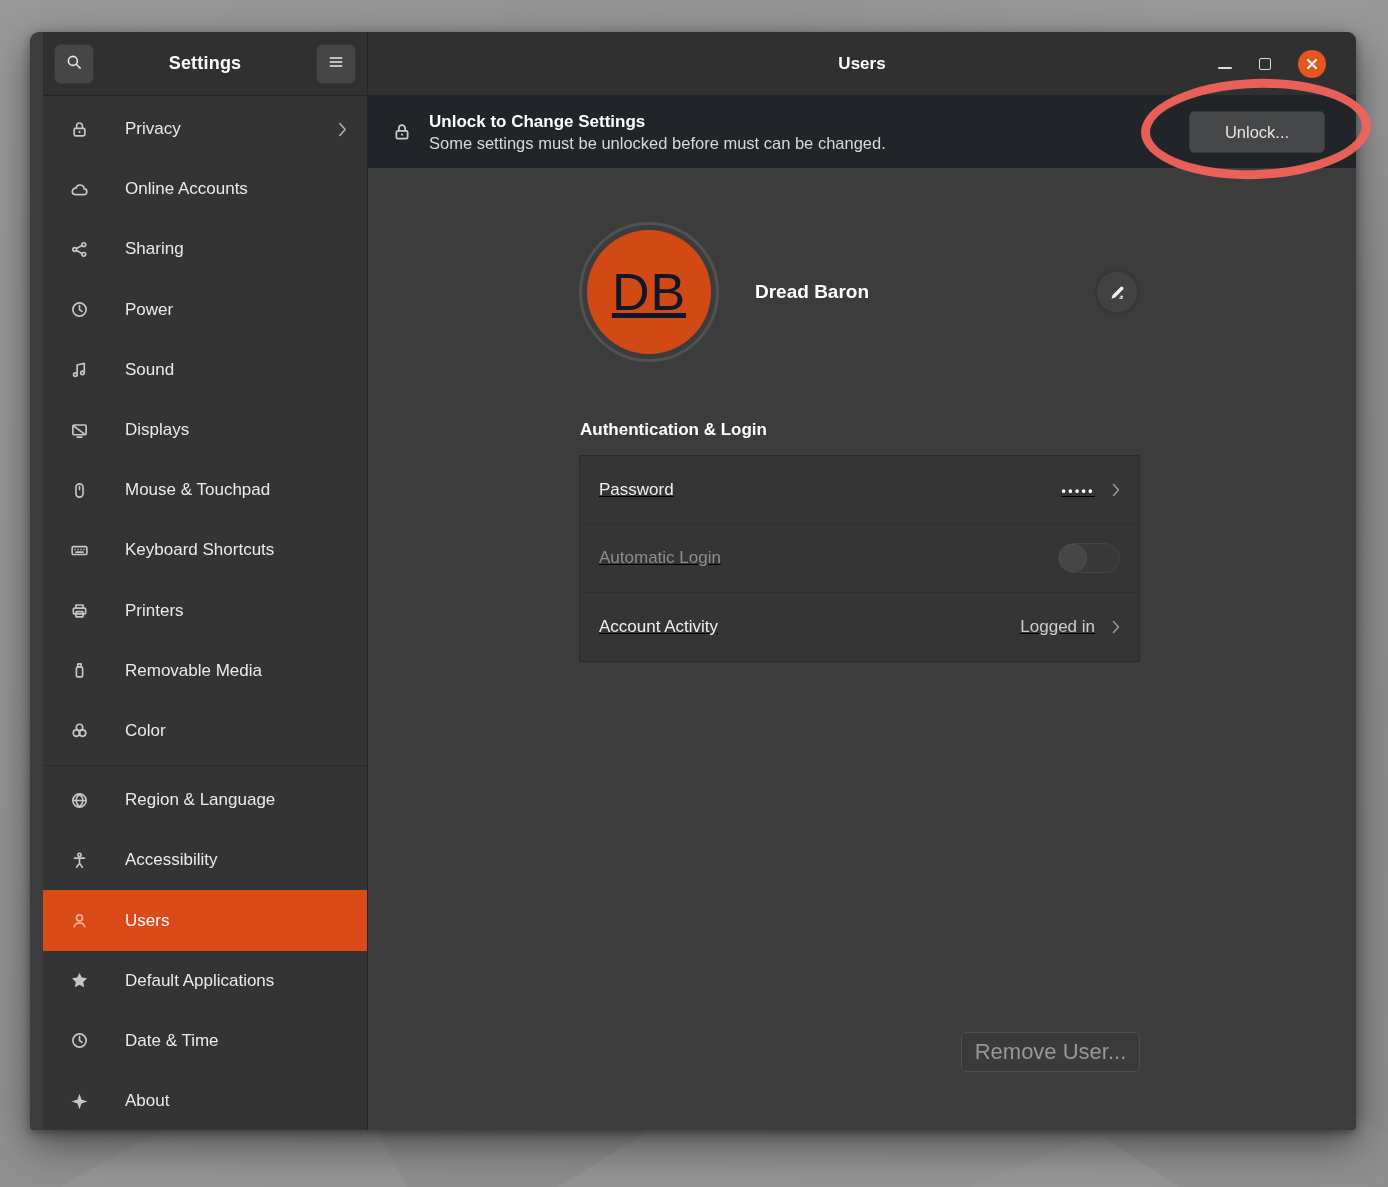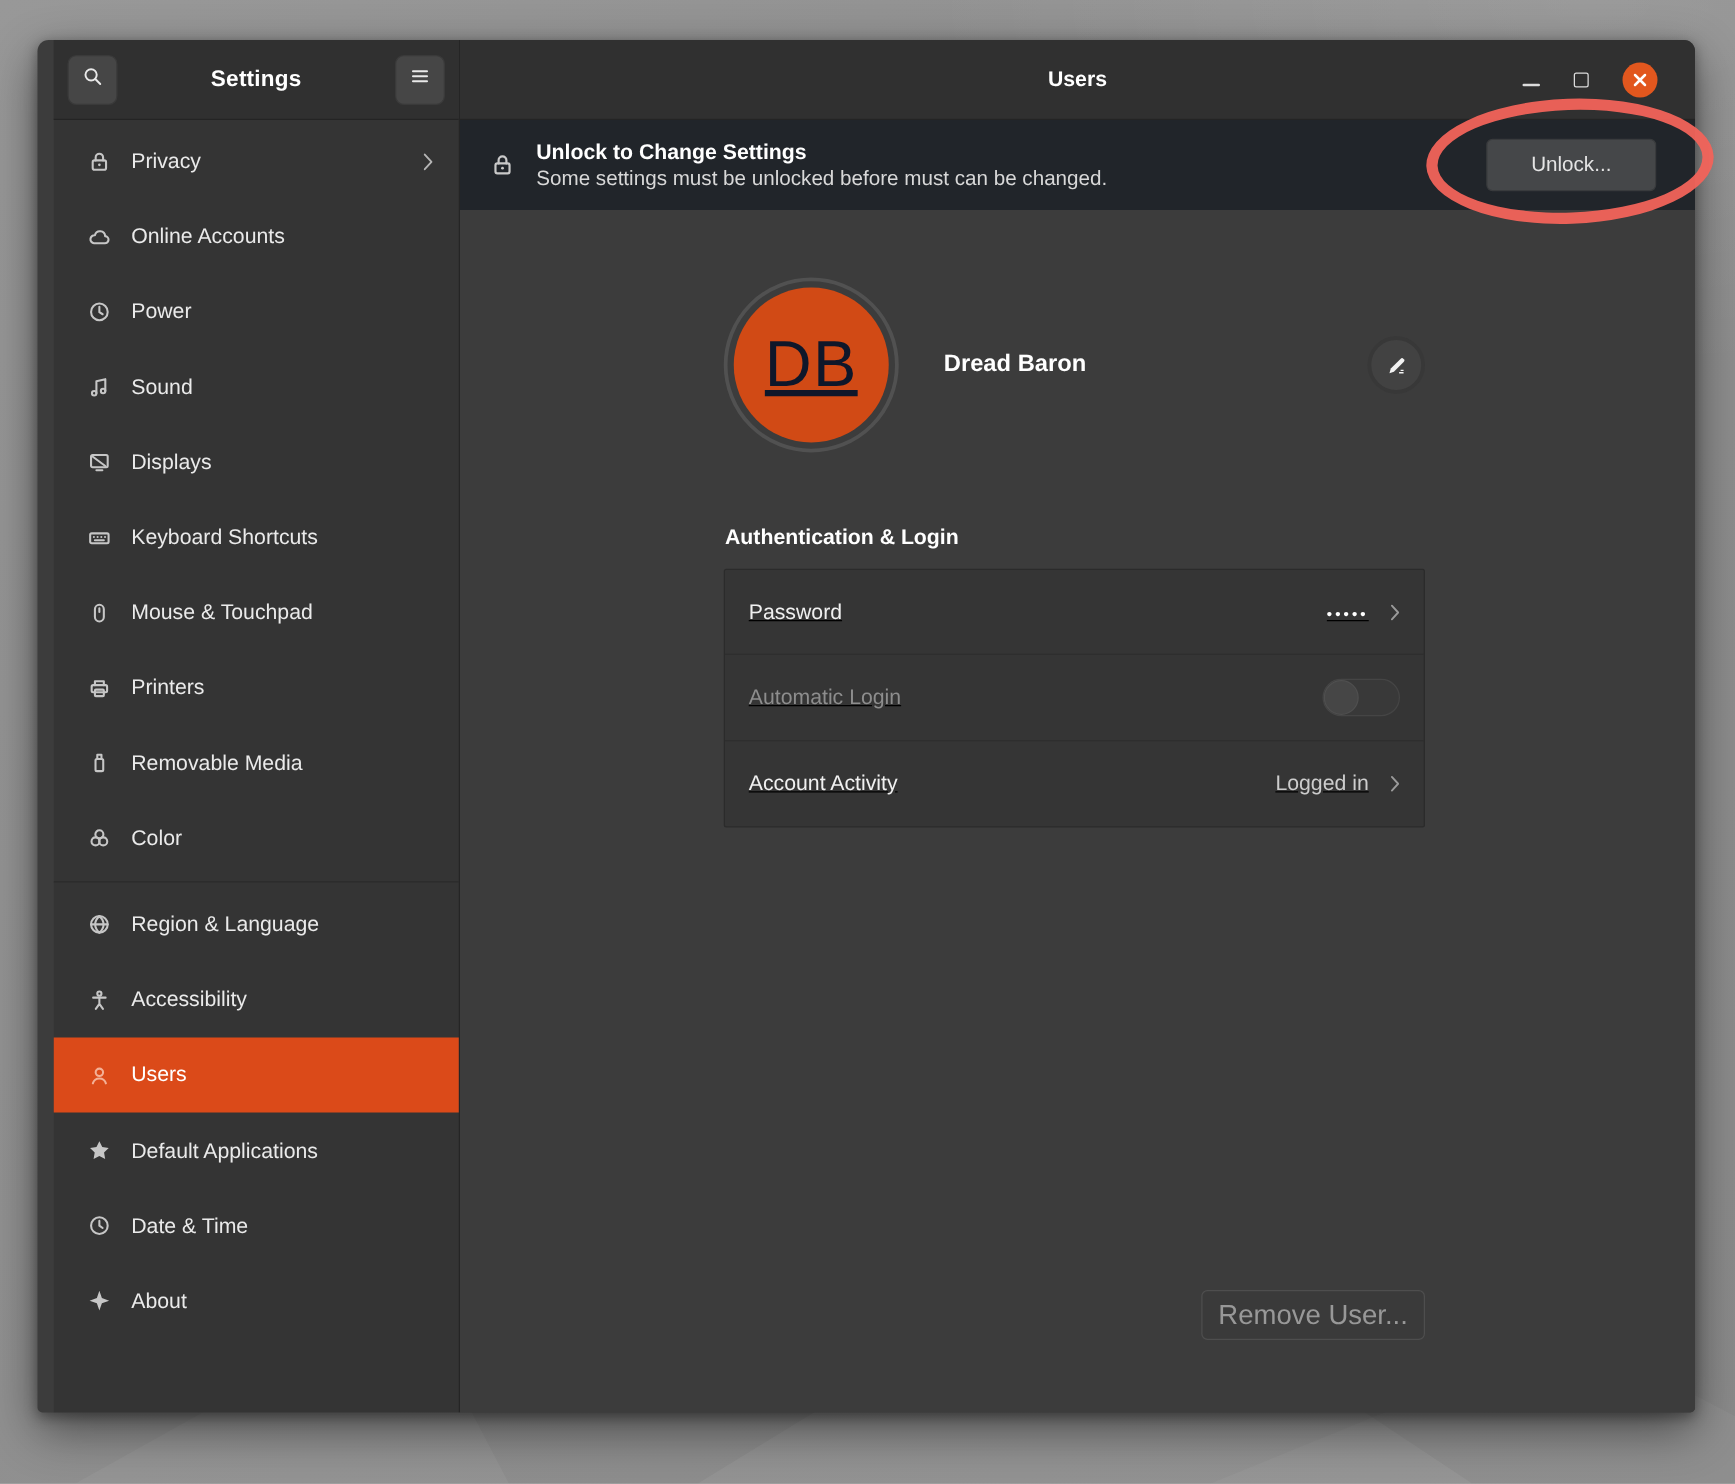--- a/index.html
+++ b/index.html
@@ -33,21 +33,21 @@
   .hdr-btn {
     width:40px; height:40px; border-radius:7px; background:#464646; border:1px solid #3a3a3a;
     display:flex; align-items:center; justify-content:center; color:#e9e9e9; cursor:pointer;
   }
   .hdr-btn svg { width:18px; height:18px; }
   .sidebar-title { flex:1; text-align:center; font-weight:700; font-size:18px; color:#fff; letter-spacing:.2px; }
 
   .sidebar-list { flex:1; padding-top:3px; }
   .sidebar-item {
     height:60.2px; display:flex; align-items:center; padding-left:26px; cursor:pointer;
-    color:#eaeaea; font-size:17px;
+    color:#eaeaea; font-size:17px;gap:20px;
   }
   .sidebar-item .icon { width:20px; height:20px; margin-right:16px; color:#c6c6c6; display:flex; align-items:center; justify-content:center; }
   .sidebar-item .icon svg { width:19px; height:19px; }
   .sidebar-item .label { flex:1; }
   .sidebar-item .chevron { display:none; margin-right:20px; color:#b5b5b5; }
   .sidebar-item .chevron svg { width:9px; height:15px; }
   .sidebar-item.selected { background:#DB4A19; color:#fff; }
   .sidebar-item.selected .icon { color:#F3B096; }
   .sidebar-sep { height:1px; background:#2a2a2a; margin:4px 0; }
 
@@ -179,20 +179,32 @@
             <svg viewBox="0 0 16 16">
               <path d="M4.4 12.3h7.2a2.4 2.4 0 0 0 .3-4.8A3.5 3.5 0 0 0 5 6.9a2.7 2.7 0 0 0-.6 5.4z"></path>
             </svg>
           </span>
       <span class="label">Online Accounts</span>
 
     </div>
         <div class="sidebar-item">
       <span class="icon">
             <svg viewBox="0 0 16 16">
+              <circle cx="4" cy="8" r="1.6"></circle>
+              <circle cx="11.6" cy="3.9" r="1.6"></circle>
+              <circle cx="11.6" cy="12.1" r="1.6"></circle>
+              <path d="M5.5 7.2l4.6-2.5M5.5 8.8l4.6 2.5"></path>
+            </svg>
+          </span>
+      <span class="label">Sharing</span>
+
+    </div>
+        <div class="sidebar-item">
+      <span class="icon">
+            <svg viewBox="0 0 16 16">
               <circle cx="8" cy="8" r="5.6"></circle>
               <path d="M8 4.6v3.6l2.2 1.4"></path>
             </svg>
           </span>
       <span class="label">Power</span>
 
     </div>
         <div class="sidebar-item">
       <span class="icon">
             <svg viewBox="0 0 16 16">
@@ -210,35 +222,35 @@
               <rect x="2.4" y="3.4" width="11.2" height="8.2" rx="1"></rect>
               <path d="M6 13.6h4M3.4 4.4l8.6 6.4"></path>
             </svg>
           </span>
       <span class="label">Displays</span>
 
     </div>
         <div class="sidebar-item">
       <span class="icon">
             <svg viewBox="0 0 16 16">
+              <rect x="5" y="2.4" width="6" height="11.2" rx="3"></rect>
+              <path d="M8 4.8v2.4"></path>
+            </svg>
+          </span>
+      <span class="label">Mouse &amp; Touchpad</span>
+
+    </div>
+        <div class="sidebar-item">
+      <span class="icon">
+            <svg viewBox="0 0 16 16">
               <rect x="1.8" y="4.8" width="12.4" height="6.6" rx="1"></rect>
               <path d="M4.3 7.2h.02M6.8 7.2h.02M9.3 7.2h.02M11.8 7.2h.02M5 9.4h6"></path>
             </svg>
           </span>
       <span class="label">Keyboard Shortcuts</span>
-
-    </div>
-        <div class="sidebar-item">
-      <span class="icon">
-            <svg viewBox="0 0 16 16">
-              <rect x="5" y="2.4" width="6" height="11.2" rx="3"></rect>
-              <path d="M8 4.8v2.4"></path>
-            </svg>
-          </span>
-      <span class="label">Mouse &amp; Touchpad</span>
 
     </div>
         <div class="sidebar-item">
       <span class="icon">
             <svg viewBox="0 0 16 16">
               <path d="M5 6V3.4h6V6"></path>
               <rect x="2.8" y="6" width="10.4" height="4.8" rx="1"></rect>
               <rect x="5" y="9" width="6" height="4.4" rx="0.6"></rect>
             </svg>
           </span>

